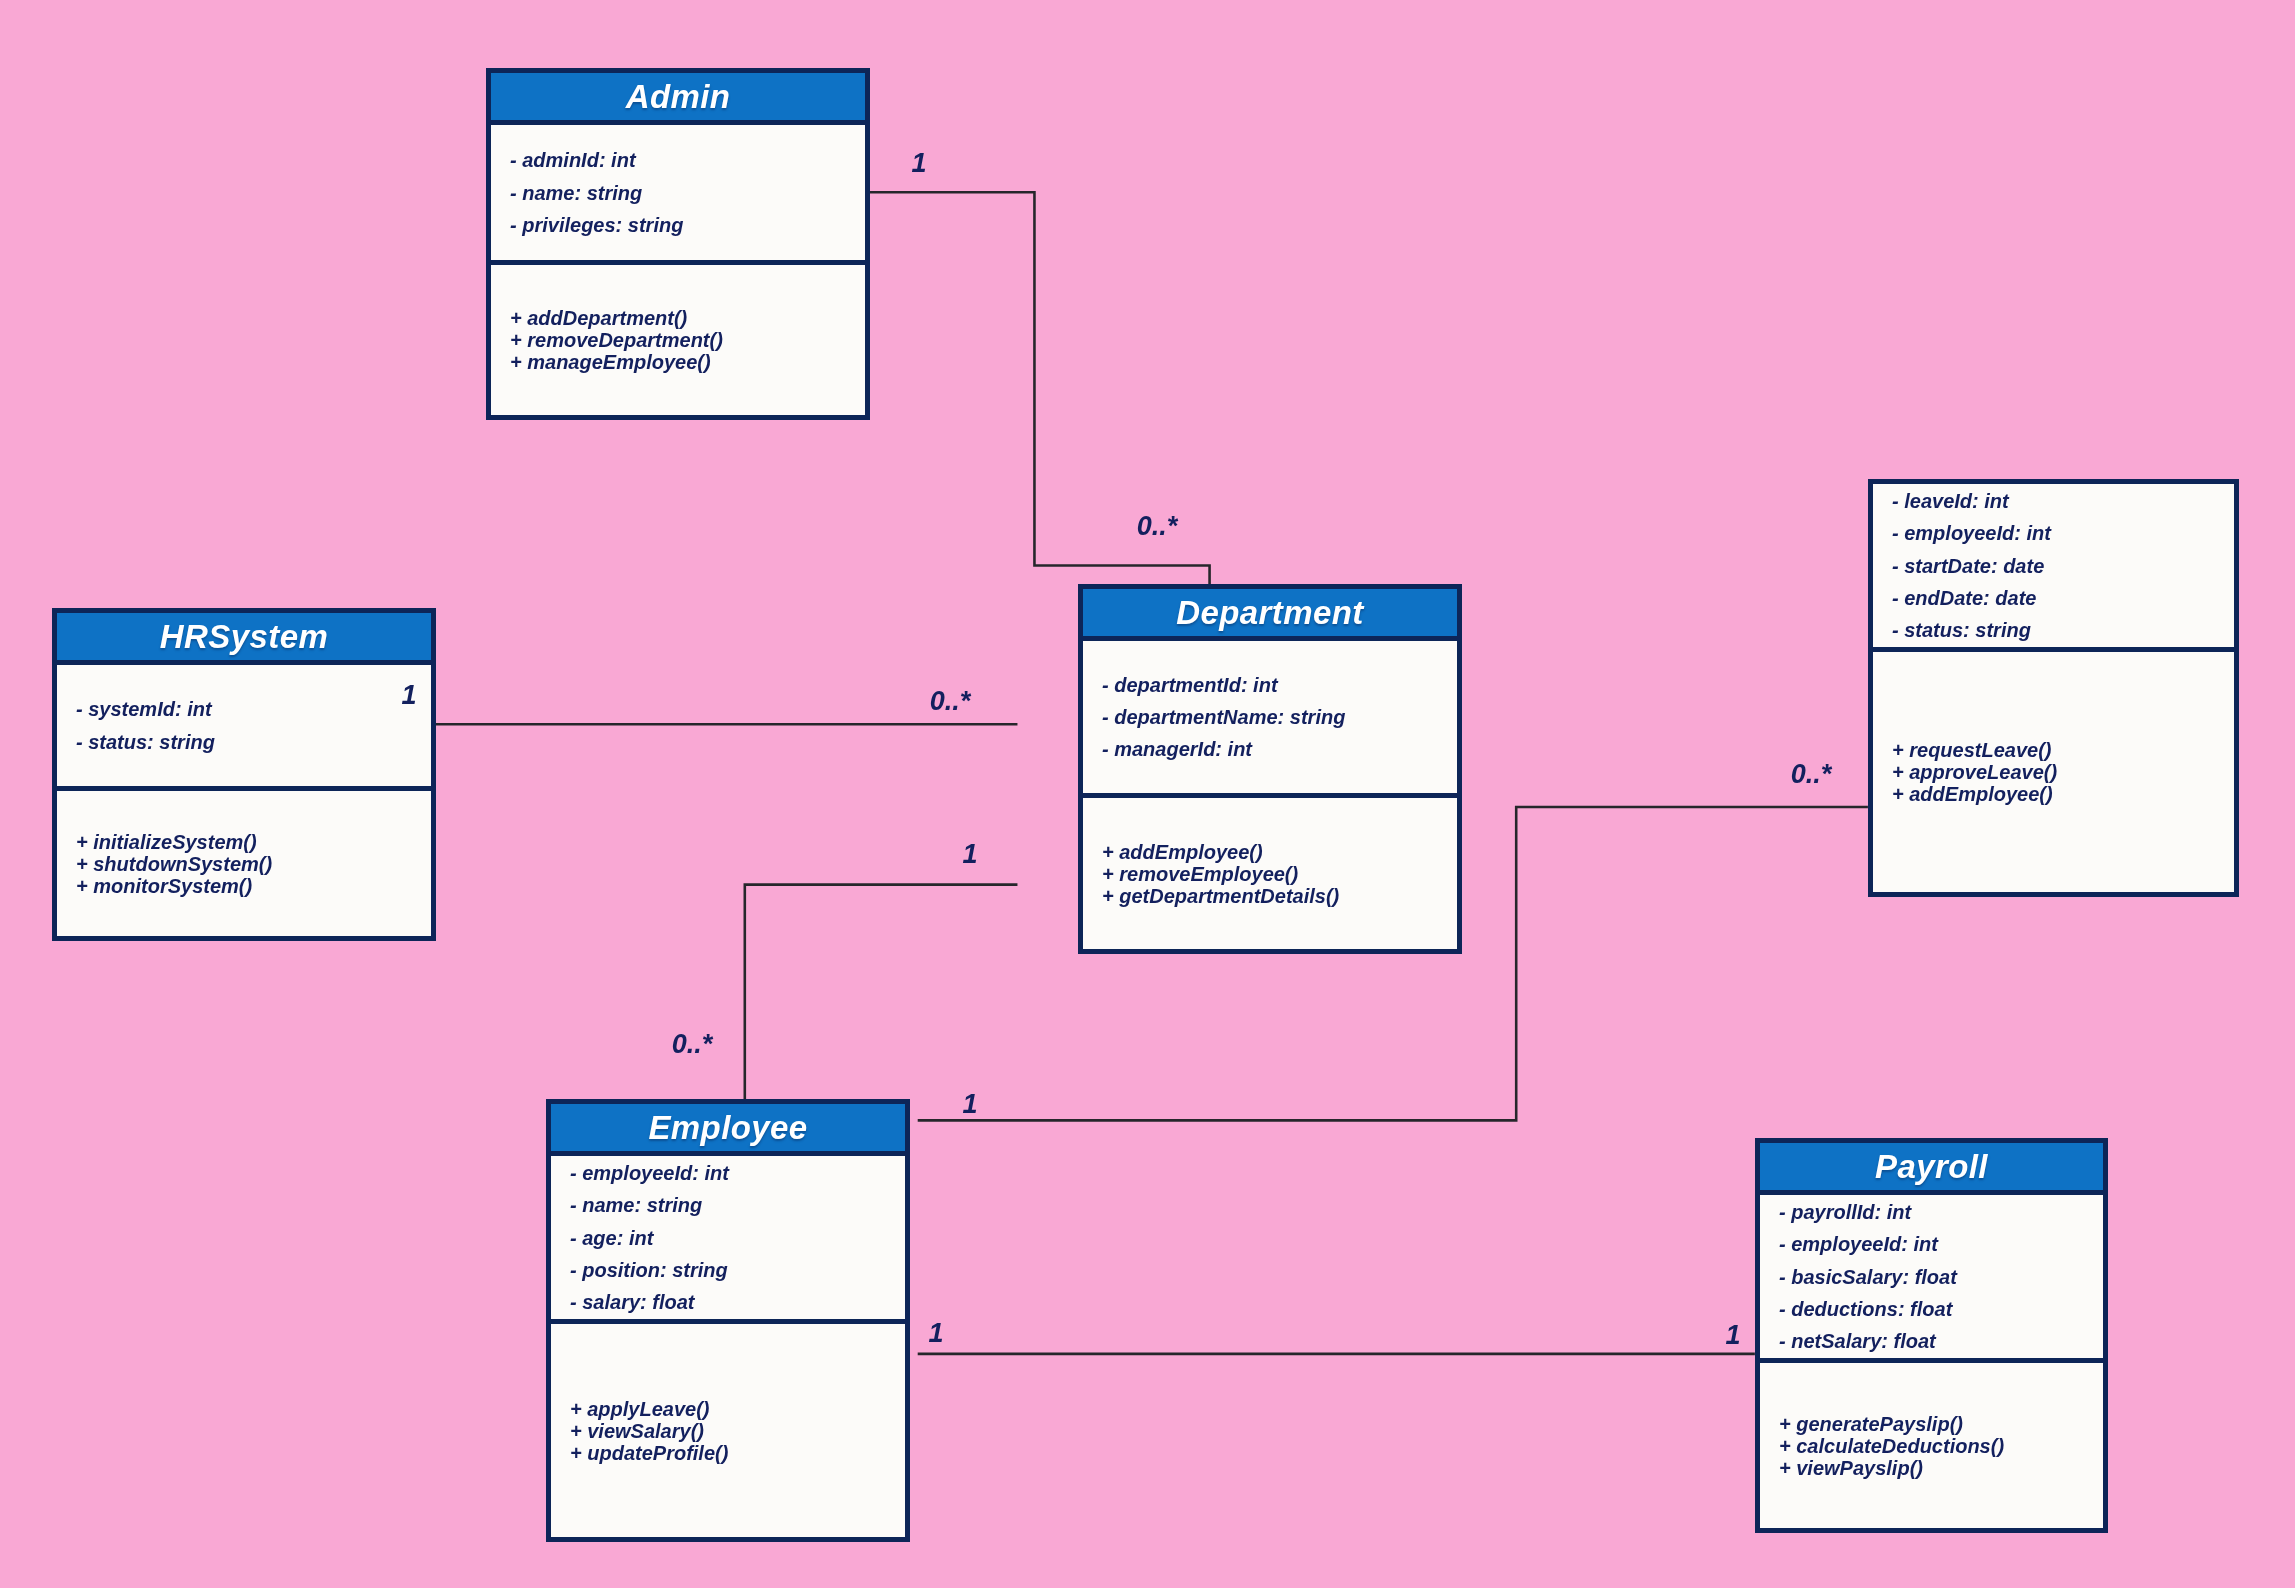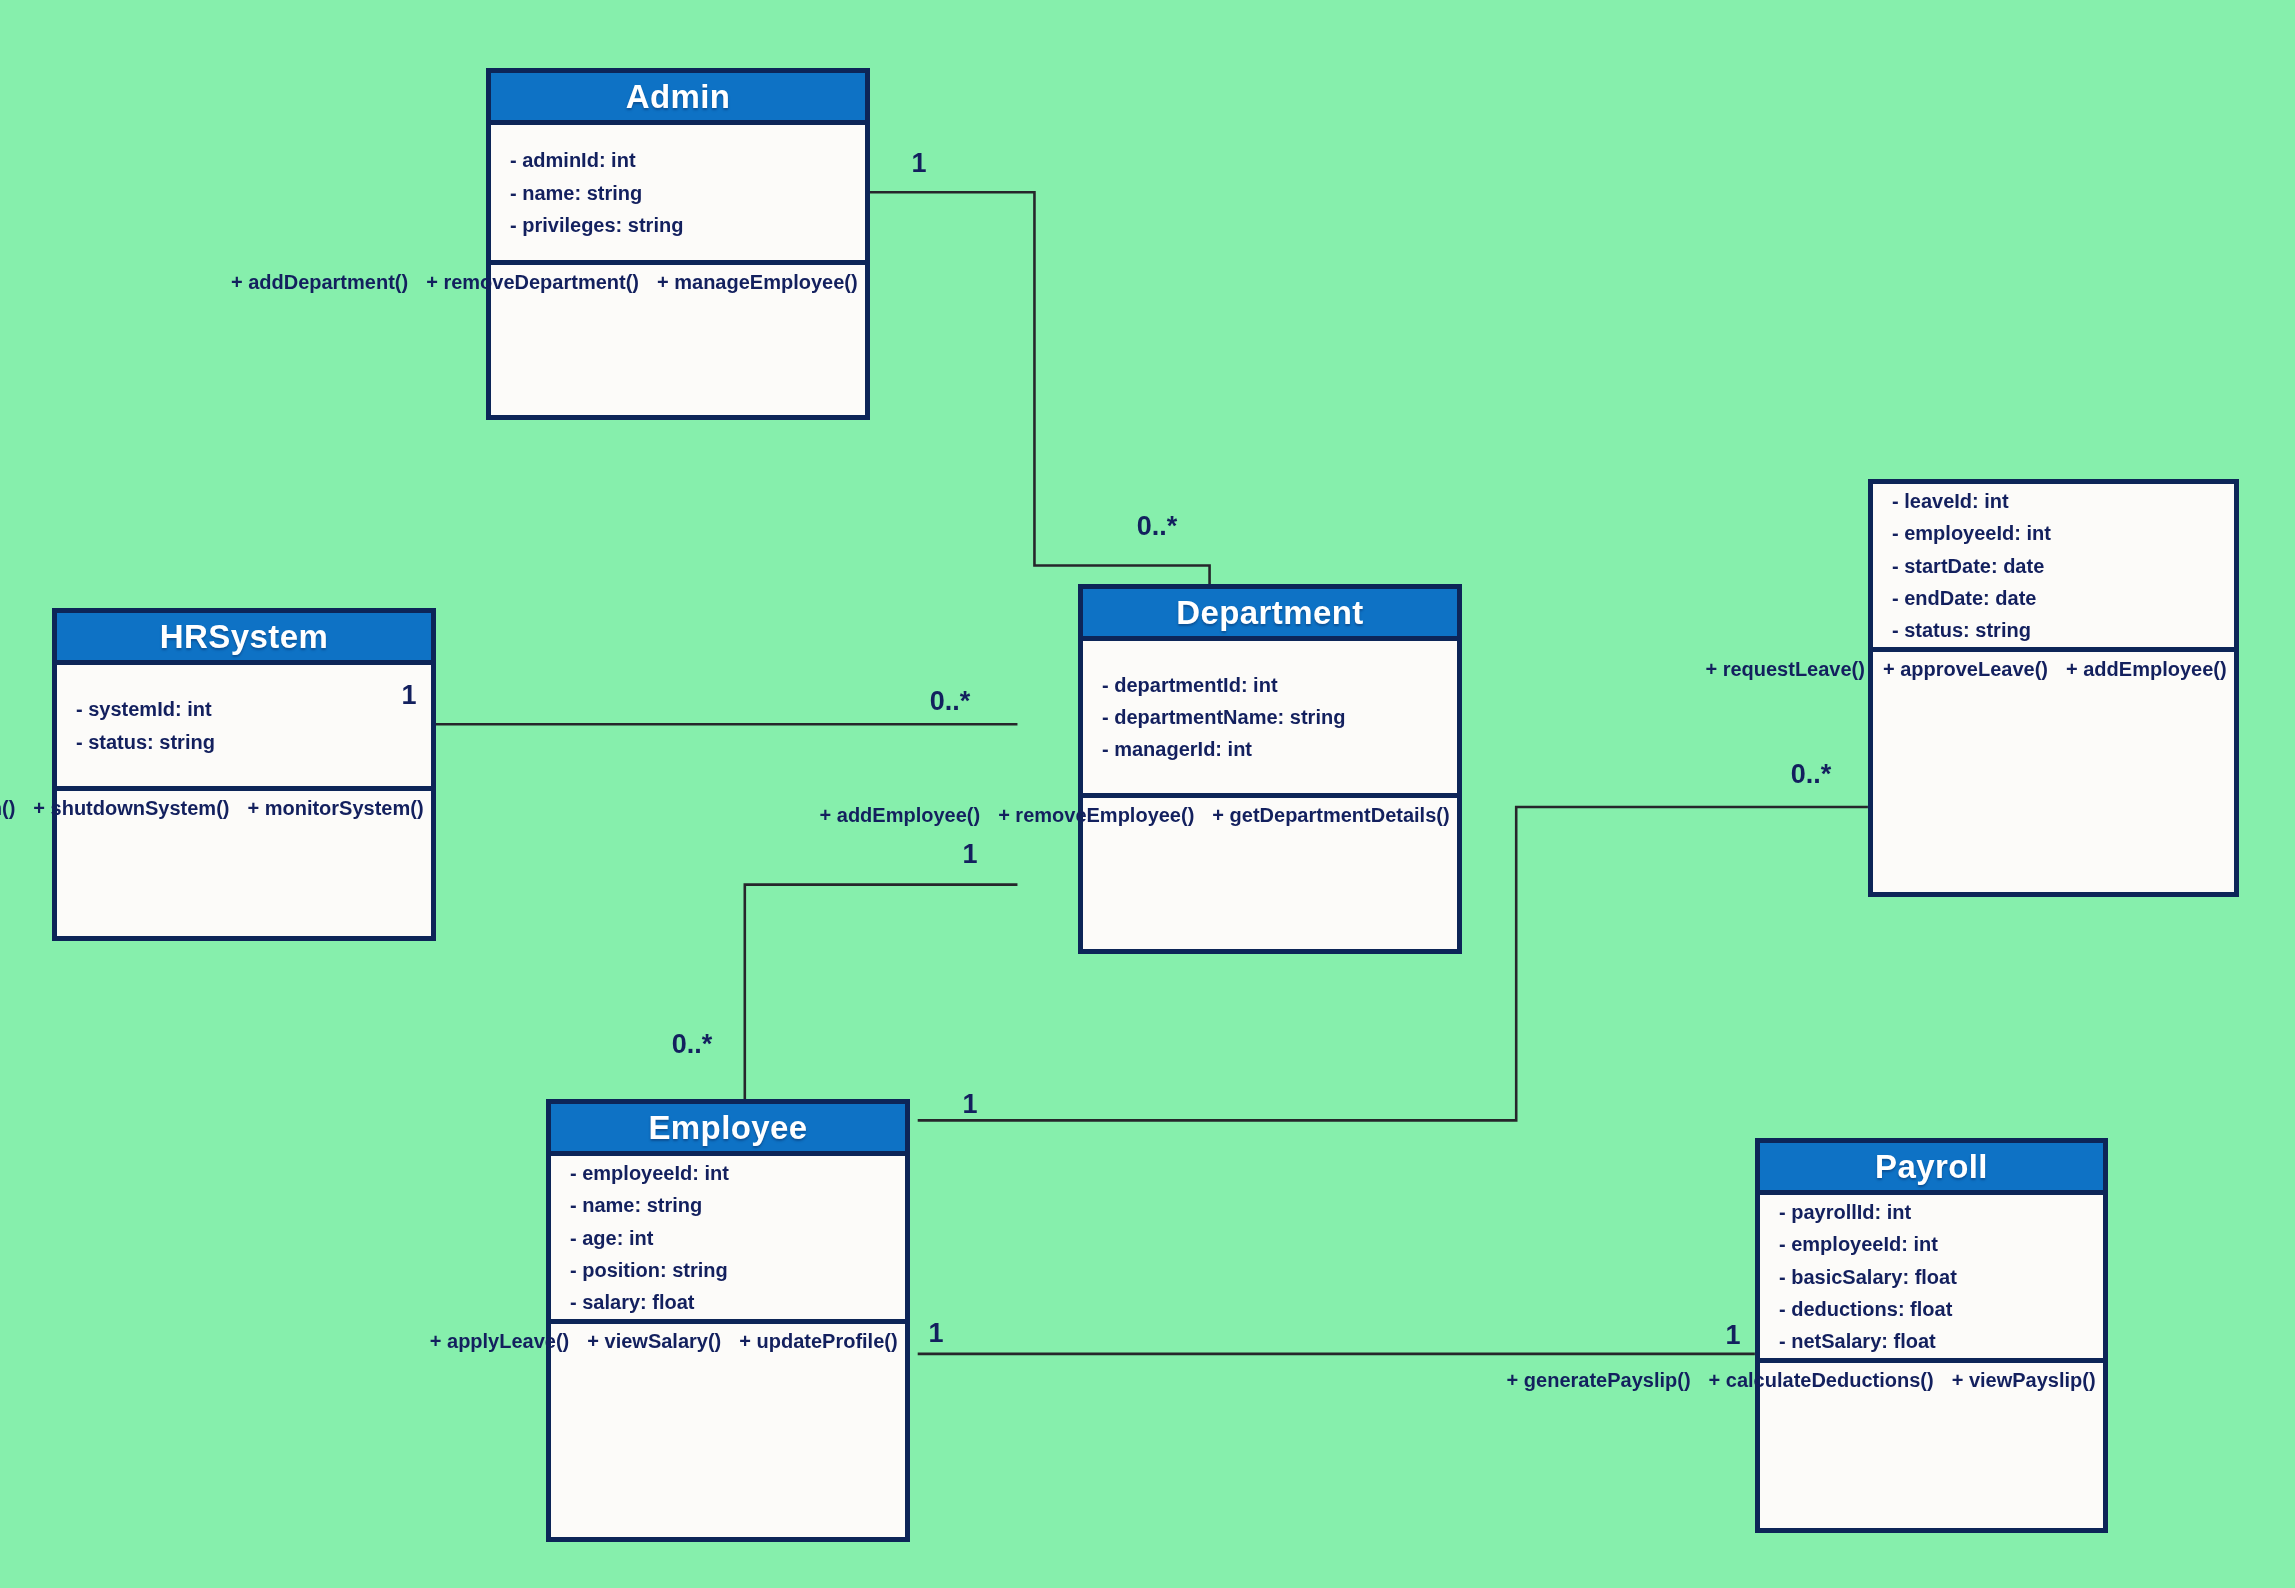--- a/index.html
+++ b/index.html
@@ -5,22 +5,23 @@
   html, body {
     margin: 0;
     padding: 0;
     background: #f7f6f3;
     font-family: "Liberation Sans", sans-serif;
   }
   #canvas {
     position: relative;
     width: 2295px;
     height: 1589px;
-    background: #86efac;
+    background: #f9a8d4;
     overflow: hidden;
+    font-style: italic;
   }
   svg.connectors {
     position: absolute;
     left: 0; top: 0;
     width: 2295px;
     height: 1589px;
   }
   svg.connectors polyline {
     fill: none;
     stroke: #26262b;
@@ -54,22 +55,23 @@
     border-bottom: 5.2px solid #0d2558;
     display: flex;
     flex-direction: column;
     justify-content: center;
     gap: 10.3px;
     padding: 6px 7.4px 6px 19px;
   }
   .uml-methods {
     flex: 1 1 auto;
     display: flex;
-    justify-content: flex-end;
-    gap: 18px;
+    flex-direction: column;
+    justify-content: center;
+    gap: 0;
     padding: 6px 7.4px 6px 19px;
   }
   .member-row {
     font-size: 20px;
     font-weight: bold;
     color: #13205e;
     white-space: nowrap;
     line-height: 1.1;
   }
   .mult {

